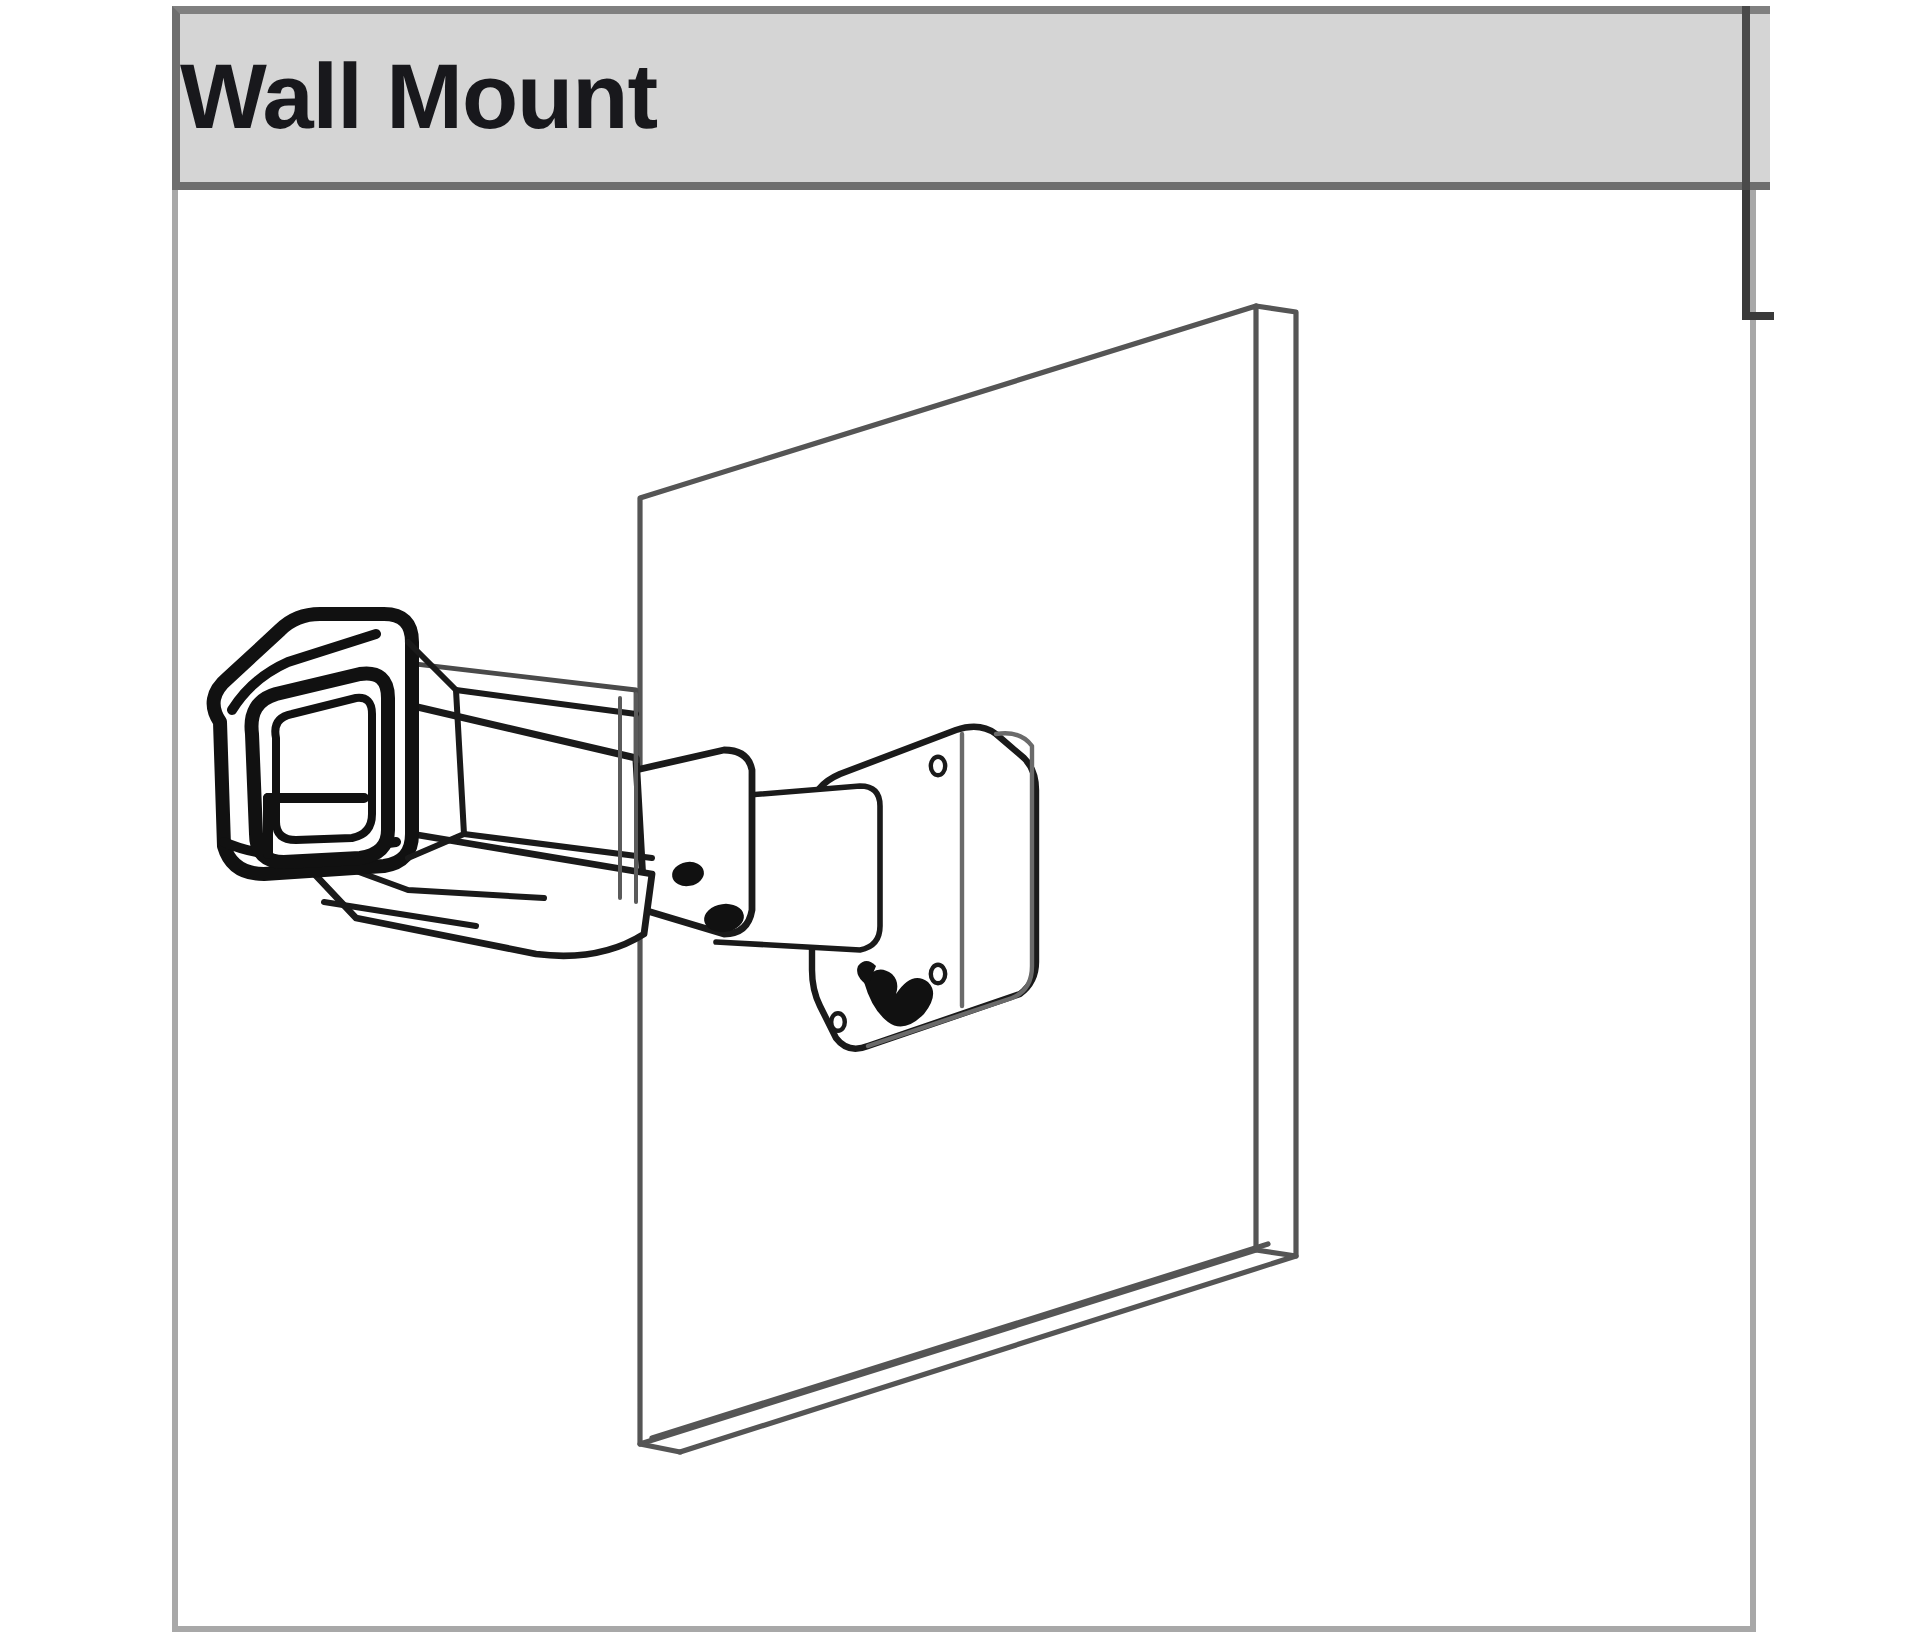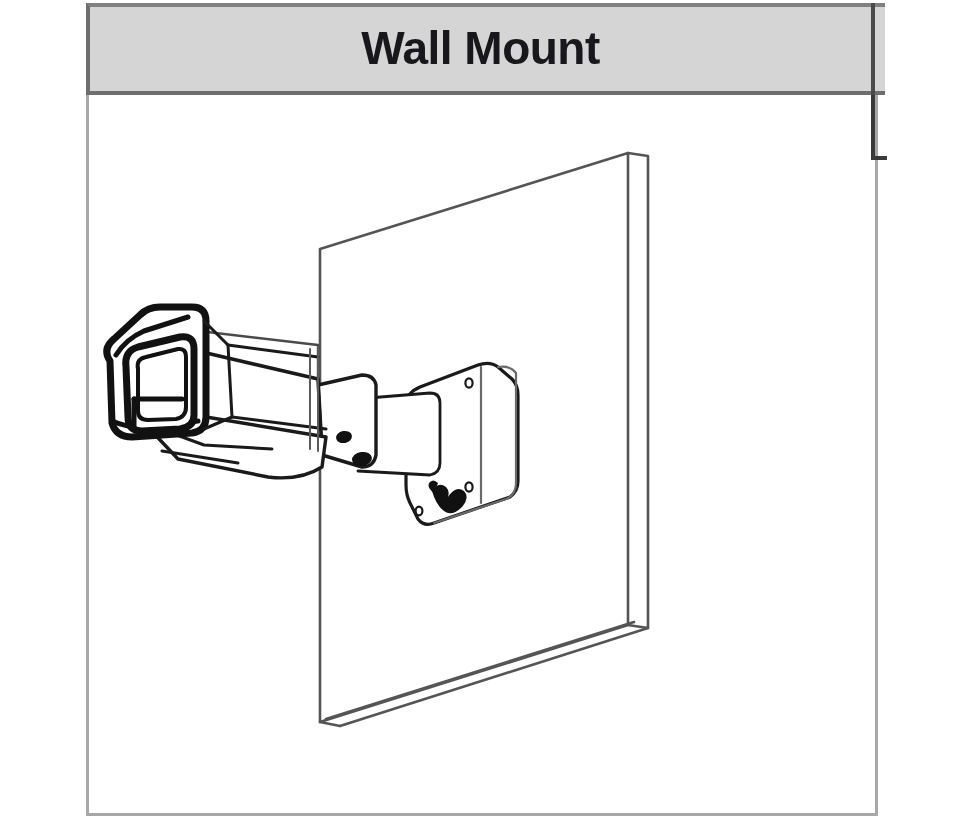--- a/index.html
+++ b/index.html
@@ -45,21 +45,20 @@
     border-bottom: 4px solid #6e6e6e;
     border-left: 4px solid #6e6e6e;
   }
 
   .header-title {
     position: absolute;
     left: 0;
     right: 14px;
     top: 50%;
     transform: translateY(-52%);
-    text-align: center;
     font-size: 46px;
     font-weight: bold;
     color: #18181c;
     letter-spacing: -0.5px;
     line-height: 1;
     white-space: nowrap;
   }
 
   
   .neighbor-vline {

